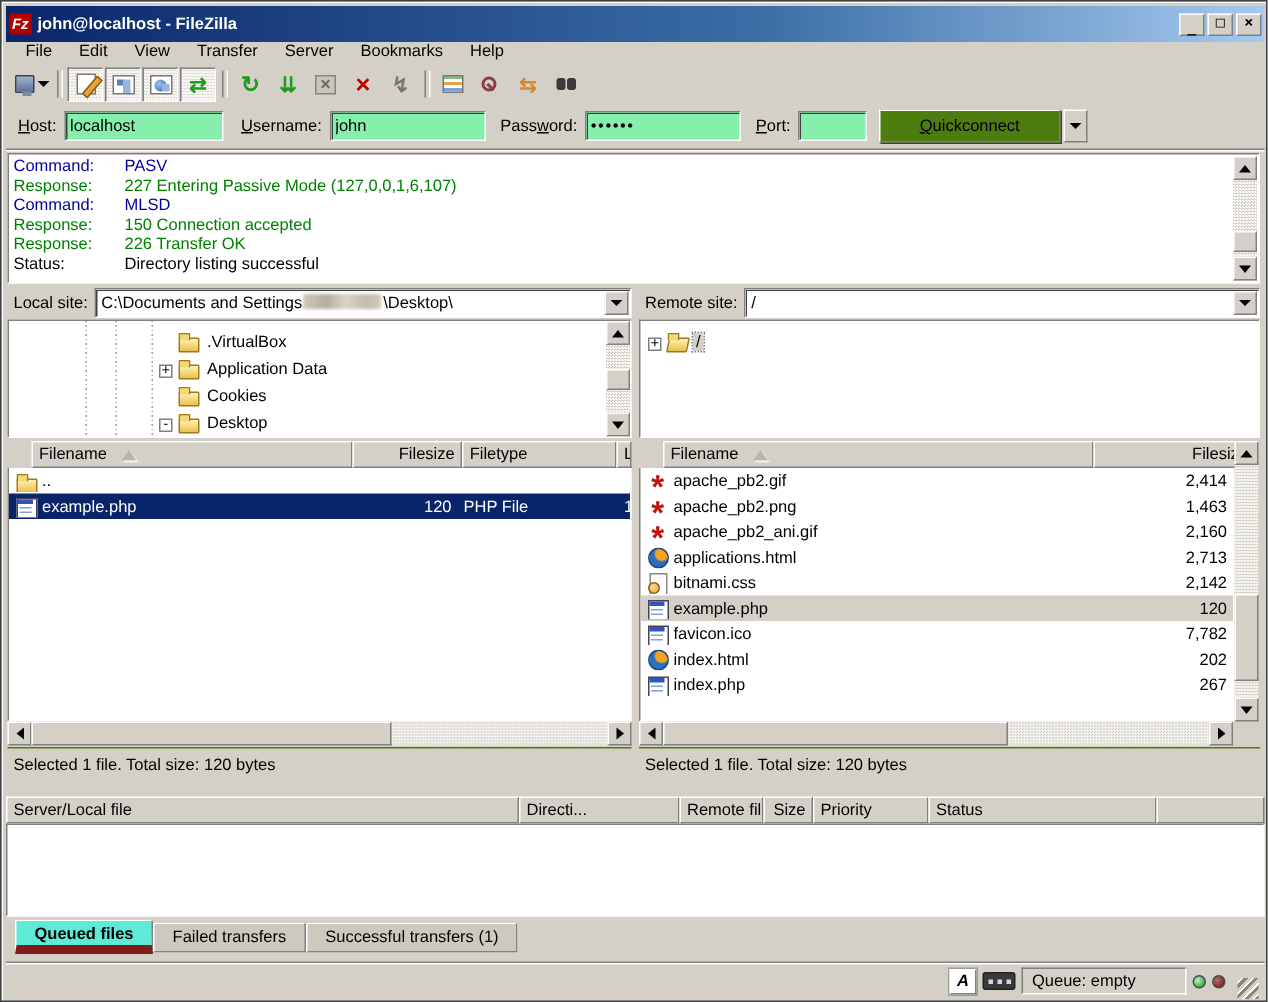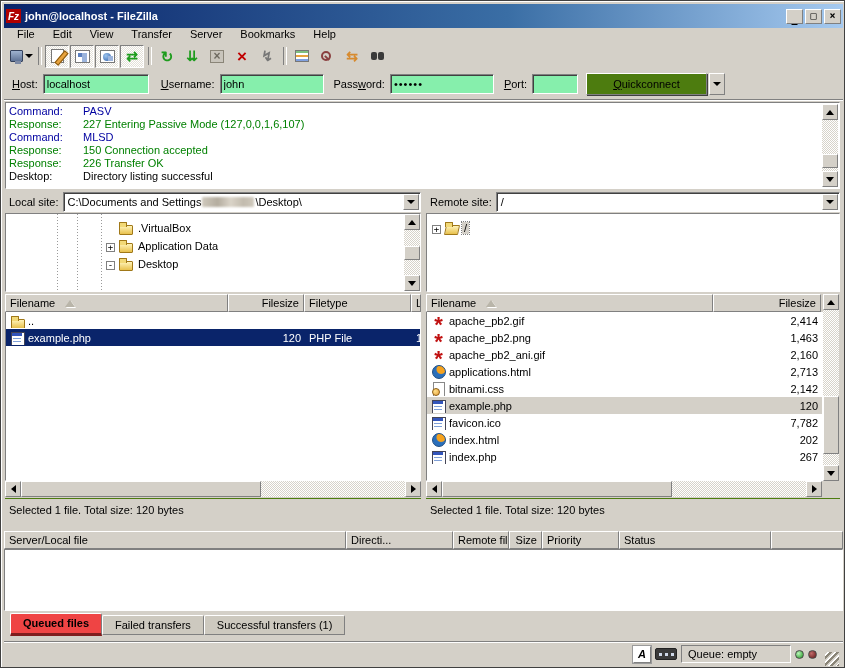--- a/index.html
+++ b/index.html
@@ -137,21 +137,21 @@
   .fi-firefox-html-icon::before{content:"";width:12px;height:12px;border-radius:50%;
         background:radial-gradient(circle at 68% 28%,#F6A21D 0 34%,#2A6FBB 44%);border:1px solid #1b4a80}
   .fi-css-file-icon::before{content:"";position:absolute;left:2px;top:0;width:10px;height:13px;background:#fff;border:1px solid #888}
   .fi-css-file-icon::after{content:"";position:absolute;left:1px;bottom:0;width:6px;height:6px;border-radius:50%;
         background:radial-gradient(circle at 35% 35%,#ffe08a,#E8A33D);border:1px solid #8a5a10}
   .fi-window-file-icon::before{content:"";position:absolute;left:1px;top:1px;width:12px;height:12px;background:#fff;border:1px solid #445}
   .fi-window-file-icon::after{content:"";position:absolute;left:2px;top:2px;width:10px;height:3px;background:#3355BB;
         box-shadow:0 4px 0 -1px #7FA0D8, 0 7px 0 -1px #7FA0D8}
 
   
-  .listhdr{position:absolute;left:0;top:103px;display:flex;height:18px}
+  .listhdr{position:absolute;left:16px;top:103px;display:flex;height:18px}
   .hcell{background:#D4D0C8;border:1px solid;border-color:#fff #808080 #808080 #fff;
          display:flex;align-items:center;padding:0 4px;overflow:hidden;white-space:nowrap}
   .hcell.r{justify-content:flex-end}
   .sortasc{width:0;height:0;border-left:5px solid transparent;border-right:5px solid transparent;
            border-bottom:7px solid #b9b5a9;margin-left:10px;filter:drop-shadow(1px 1px 0 #fff)}
   .listbody{position:absolute;left:0;top:121px;background:#fff;border:1px solid;border-color:#808080 #fff #fff #808080;border-top:none;overflow:hidden}
   .frow{display:flex;align-items:center;height:17px;white-space:nowrap}
   .frow.selected{background:#0A246A;color:#fff}
   .frow.selected-inactive{background:#D4D0C8}
   .cell{padding:0 4px;overflow:hidden;white-space:nowrap;display:flex;align-items:center}
@@ -168,21 +168,21 @@
   #queuehdr .hcell:nth-child(3){width:56px}
   #queuehdr .hcell:nth-child(4){width:33px}
   #queuehdr .hcell:nth-child(5){width:77px}
   #queuehdr .hcell:nth-child(6){width:152px}
   #queuehdr .hcell:nth-child(7){flex:1}
   #queuebody{left:3px;top:548px;width:839px;height:62px;background:#fff;border:1px solid;border-color:#808080 #fff #fff #808080}
 
   #tabs{left:3px;top:612px;width:839px;height:25px;display:flex;align-items:flex-start;padding-left:6px}
   .tab{height:20px;margin-top:2px;padding:3px 12px 0;background:#CDC9BF;border:1px solid;border-color:#fff #808080 #808080 #fff;
        border-radius:2px 2px 0 0;white-space:nowrap}
-  .tab.active{height:23px;margin-top:0;background:#ef4444;font-weight:bold;border-bottom:3px solid #7f1d1d;z-index:2}
+  .tab.active{height:23px;margin-top:0;background:#5eead4;font-weight:bold;border-bottom:6px solid #7f1d1d;z-index:2}
 
   
   #statusbar{left:3px;top:640px;width:839px;height:25px;border-top:1px solid #808080;box-shadow:inset 0 1px 0 #fff;
              display:flex;align-items:center;justify-content:flex-end;padding-right:4px;gap:4px}
   .ascii-ind{width:18px;height:17px;background:#fff;border:1px solid;border-color:#fff #808080 #808080 #fff;
              box-shadow:0 0 0 1px #9a9a9a;display:flex;align-items:center;justify-content:center;
              font-weight:bold;font-style:italic;font-size:11px}
   .badge{width:22px;height:12px;background:#3a3a3a;border:1px solid #222;border-radius:2px;position:relative}
   .badge::before{content:"";position:absolute;left:3px;top:4px;width:3px;height:3px;background:#cfd8e8;
                  box-shadow:6px 0 0 #cfd8e8,12px 0 0 #cfd8e8}
@@ -323,21 +323,21 @@
         <div class="logline log-command">
           <span class="loglabel">Command:</span><span>MLSD</span>
         </div>
         <div class="logline log-response">
           <span class="loglabel">Response:</span><span>150 Connection accepted</span>
         </div>
         <div class="logline log-response">
           <span class="loglabel">Response:</span><span>226 Transfer OK</span>
         </div>
         <div class="logline log-status">
-          <span class="loglabel">Desktop:</span><span>Directory listing successful</span>
+          <span class="loglabel">Status:</span><span>Directory listing successful</span>
         </div>
       </div>
     <div class="vsb" style="right:1px;top:1px;bottom:1px;width:16px">
       <div class="sbtn" style="top:0">
           <span class="tri-up"></span>
         </div>
       <div class="thumb" style="left:0;width:16px;top:50px;height:14px"></div>
       <div class="sbtn" style="bottom:0">
           <span class="tri-dn"></span>
         </div>
@@ -360,20 +360,25 @@
 
       <div class="trow">
             <span class="texp exp-none"></span>
             <span class="fi fi-folder-icon"></span>
             <span class="tlabel">.VirtualBox</span>
           </div>
           <div class="trow">
             <span class="texp exp-plus"></span>
             <span class="fi fi-folder-icon"></span>
             <span class="tlabel">Application Data</span>
+          </div>
+          <div class="trow">
+            <span class="texp exp-none"></span>
+            <span class="fi fi-folder-icon"></span>
+            <span class="tlabel">Cookies</span>
           </div>
           <div class="trow">
             <span class="texp exp-minus"></span>
             <span class="fi fi-folder-icon"></span>
             <span class="tlabel">Desktop</span>
           </div>
         </div>
       <div class="vsb" style="right:0;top:0;bottom:0;width:16px">
         <div class="sbtn" style="top:0">
             <span class="tri-up"></span>

